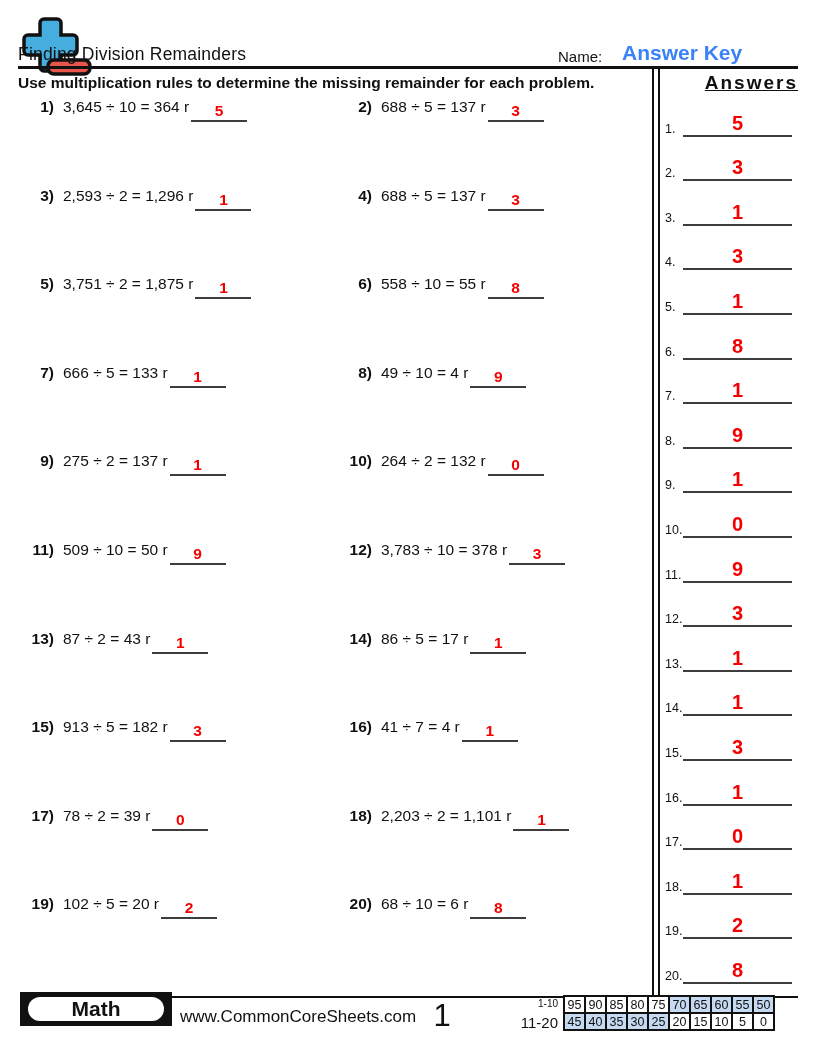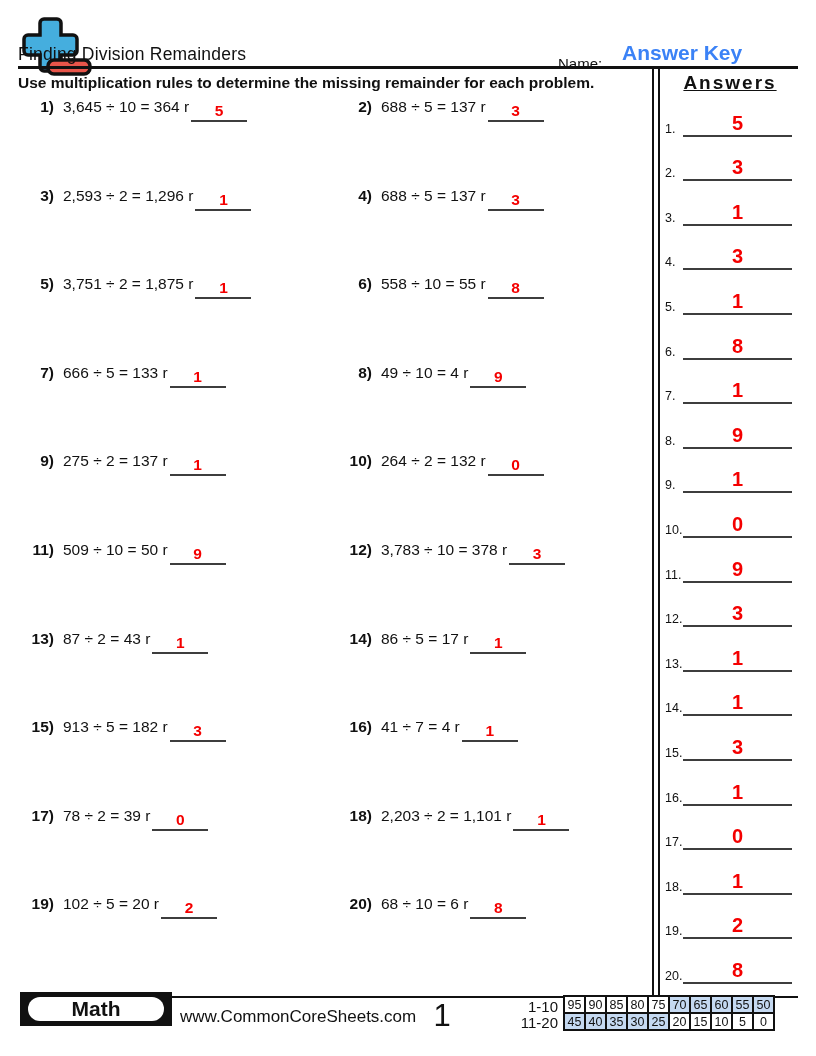--- a/index.html
+++ b/index.html
@@ -6,57 +6,57 @@
   html,body { margin:0; padding:0; }
   body {
     width:816px; height:1056px; position:relative; background:#ffffff;
     font-family:"Liberation Sans", sans-serif; color:#111; overflow:hidden;
   }
 
   
   .logo { position:absolute; left:22px; top:16px; width:72px; height:64px; }
   .page-title { position:absolute; left:18px; top:44px; width:620px; 
     font-size:17.5px; letter-spacing:.2px; }
-  .name-label { position:absolute; left:558px; top:55px; font-size:15px; }
+  .name-label { position:absolute; left:558px; top:48px; font-size:15px; }
   .answer-key { position:absolute; left:622px; top:41px; font-size:21px; font-weight:bold; color:#3b82f6; }
   .hrule { position:absolute; left:18px; width:780px; top:66px; height:3px; background:#111; }
   .instruction { position:absolute; left:18px; top:74px; font-size:15.5px; font-weight:bold; }
 
   
   .problems { position:absolute; left:18px; top:98px; width:632px;
     display:grid; grid-template-columns:318px 314px; grid-auto-rows:88.6px; }
   .problem { display:flex; align-items:baseline; }
   .problem .pnum { flex:none; width:36px; text-align:right; font-weight:bold;
     font-size:15.5px; margin-right:9px; }
   .problem .expr { font-size:15.5px; white-space:nowrap; }
   .problem .blank { display:inline-block; width:56px; margin-left:2px;
     border-bottom:2px solid #3d3d3d; text-align:center;
     color:#f40000; font-weight:bold; font-size:15.5px; transform:translateY(4px); }
 
   
   .divider { position:absolute; left:652px; top:69px; height:926px; width:8px;
     border-left:2px solid #111; border-right:2px solid #111; }
-  .answers-title { position:absolute; left:662px; top:72px; width:136px; text-align:center;
+  .answers-title { position:absolute; left:662px; top:72px; width:136px; text-align:right;
     font-size:19px; font-weight:bold; text-decoration:underline; letter-spacing:2px; }
   .answer-rows { position:absolute; left:660px; top:92px; width:140px; }
   .answer-row { position:relative; height:44.6px; }
   .answer-row .aline { position:absolute; left:23px; right:8px; bottom:0; border-bottom:2px solid #3d3d3d; }
   .answer-row .anum { position:absolute; left:5px; bottom:1px; font-size:12.5px; }
   .answer-row .aval { position:absolute; left:23px; right:8px; bottom:2px; text-align:center;
     color:#f40000; font-weight:bold; font-size:20px; }
 
   
   .footer-line { position:absolute; left:170px; width:628px; top:996px; height:2px; background:#111; }
   .math-badge { position:absolute; left:20px; top:992px; width:152px; height:34px; background:#111; }
   .math-badge .pill { position:absolute; left:8px; right:8px; top:5px; bottom:5px; background:#fff;
     border-radius:22px; display:flex; align-items:center; justify-content:center;
     font-size:21px; font-weight:bold; color:#111; }
   .website { position:absolute; left:180px; top:1007px; font-size:17px; }
   .page-num { position:absolute; left:400px; top:998px; width:84px; text-align:center; font-size:31px; }
-  .score-label-1 { position:absolute; left:500px; top:998px; width:58px; text-align:right; font-size:15px; }
+  .score-label-1 { position:absolute; left:500px; top:998px; width:58px; text-align:right; font-size:10px; }
   .score-label-2 { position:absolute; left:500px; top:1014px; width:58px; text-align:right; font-size:15px; }
   .score-table { position:absolute; left:563px; top:995px; border-collapse:collapse; }
   .score-table td { width:21px; height:17px; border:2px solid #111; padding:0;
     font-size:12.5px; text-align:center; background:#fff; }
   .score-table td.hl { background:#c5d9f1; }
 </style>
 </head>
 <body>
 
 <div class="logo">

